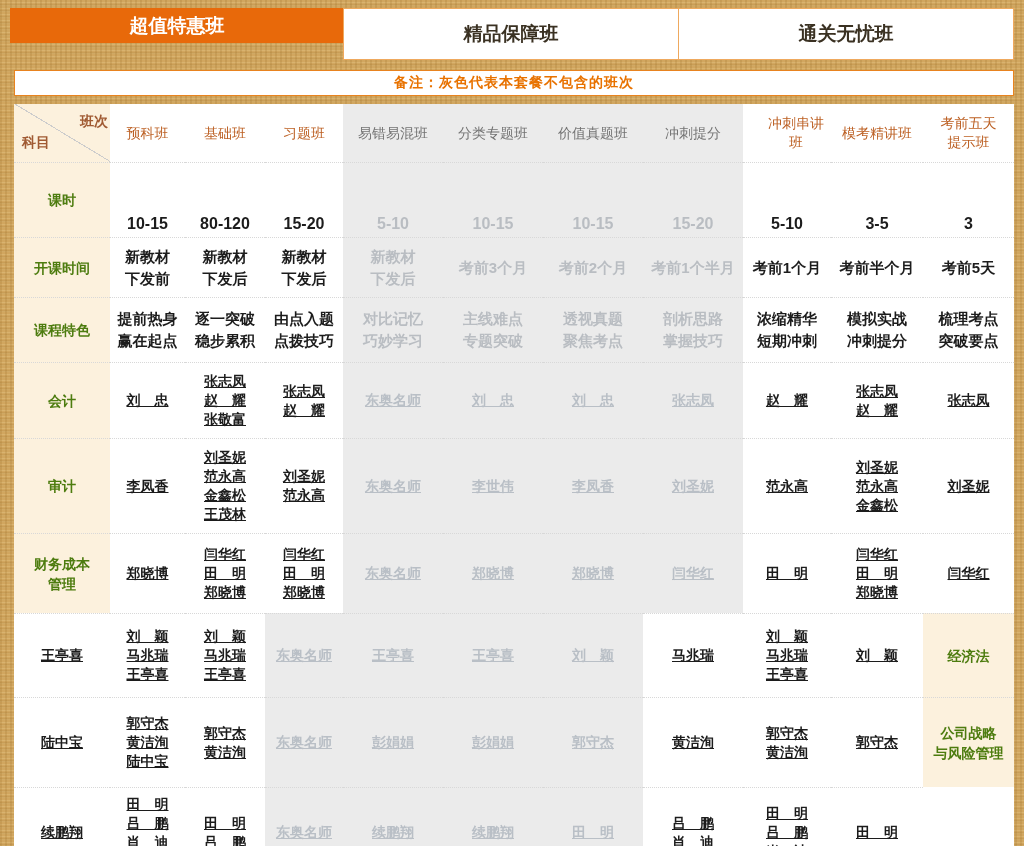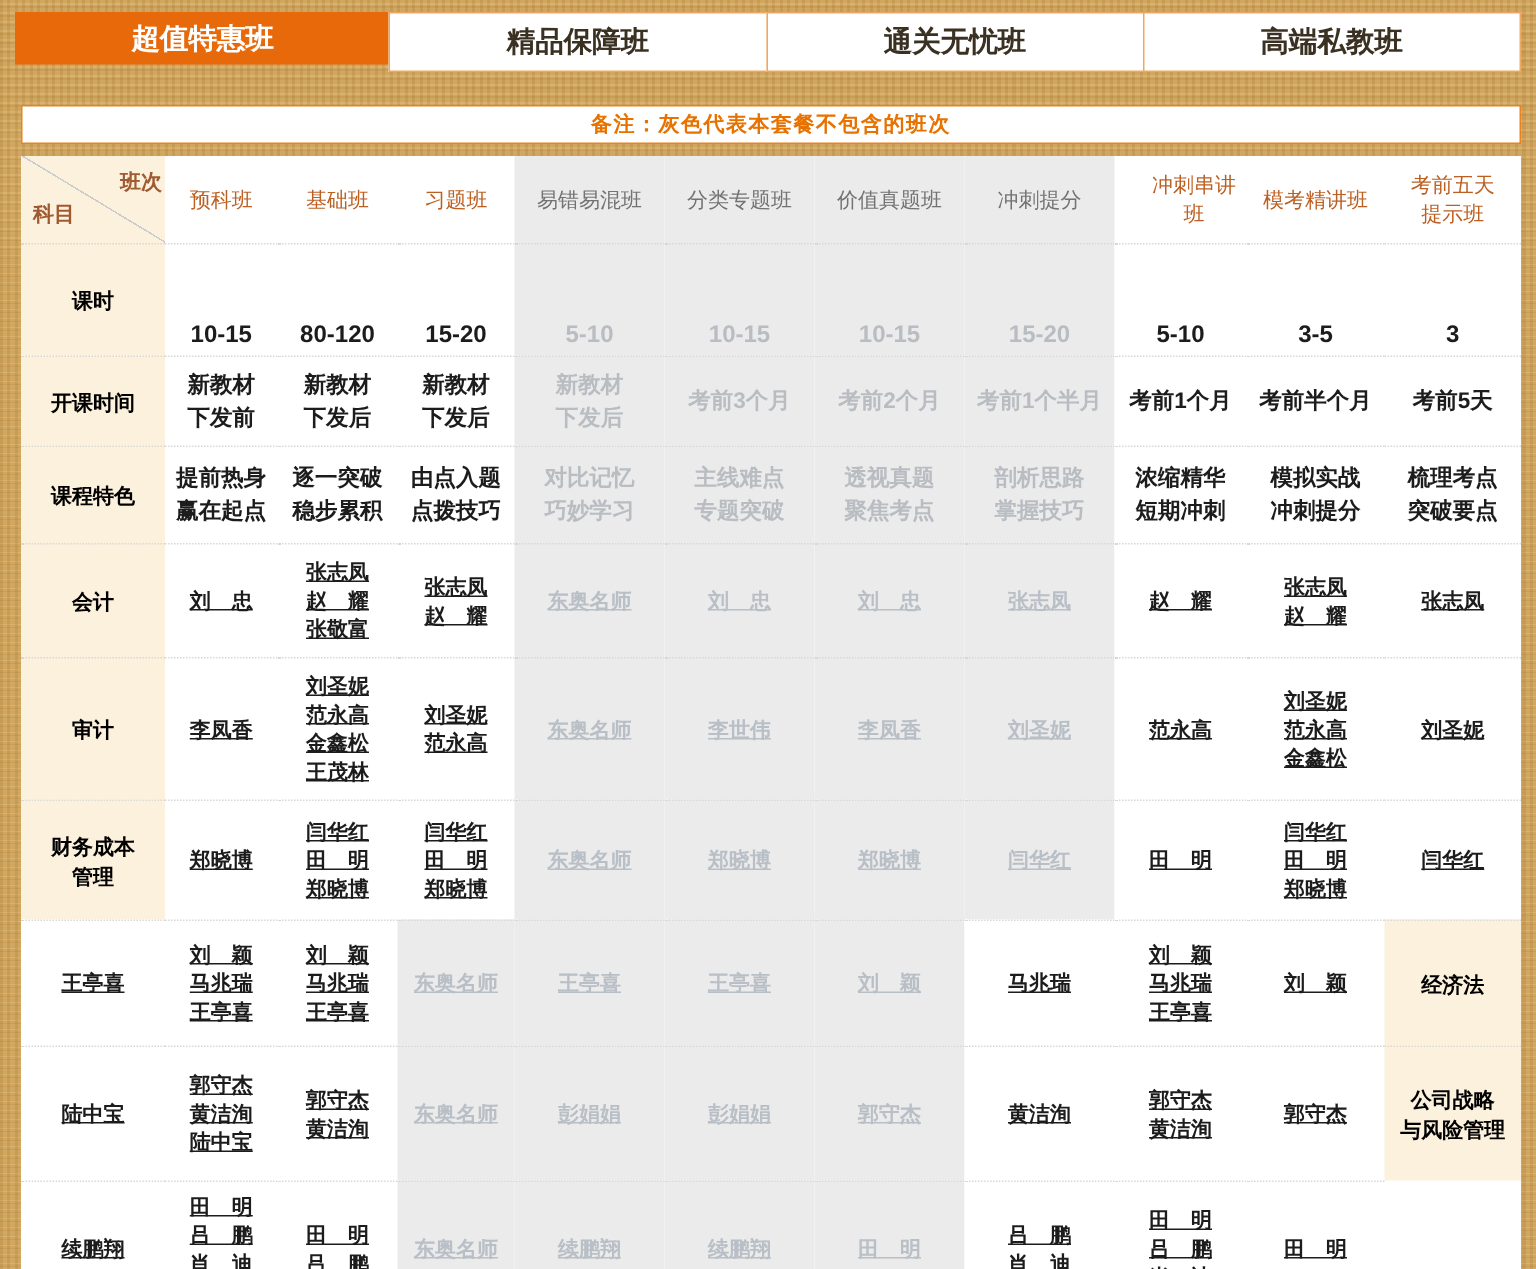--- a/index.html
+++ b/index.html
@@ -6,35 +6,35 @@
   body{
     width:1024px;height:846px;overflow:hidden;
     background-color:#d1a65f;
     background-image:
       repeating-linear-gradient(90deg, rgba(142,96,26,.16) 0 2px, transparent 2px 5px),
       repeating-linear-gradient(0deg, rgba(142,96,26,.12) 0 2px, transparent 2px 6px),
       repeating-linear-gradient(0deg, rgba(255,236,180,.18) 0 1px, transparent 1px 3px);
     font-family:"Liberation Sans","DejaVu Sans",sans-serif;
   }
   .tabbar{display:flex;margin:8px 10px 0 10px;height:47px;align-items:flex-start;}
-  .tab{flex:1;box-sizing:border-box;height:40px;display:flex;align-items:center;justify-content:center;
+  .tab{flex:1;box-sizing:border-box;height:52px;display:flex;align-items:center;justify-content:center;
     background:#fff;border:1px solid #efa95e;font-size:19px;font-weight:bold;color:#3a3122;cursor:pointer;}
   .tab + .tab{margin-left:-1px;}
   .tab.active{height:35px;background:#e8690a;border:none;color:#fff;}
   .note{box-sizing:border-box;margin:15px 0 0 14px;width:1000px;height:26px;background:#fff;
     border:1px solid #e8831f;color:#e87200;font-weight:bold;font-size:14px;
     display:flex;align-items:center;justify-content:center;letter-spacing:1px;}
   #grid{display:grid;grid-template-columns:96px 75px 80px 78px 100px 100px 100px 100px 88px 92px 91px;
     width:1000px;margin:8px 0 0 14px;background:#fff;}
   .cell{box-sizing:border-box;display:flex;flex-direction:column;align-items:center;justify-content:center;
     background:#fff;padding:2px;text-align:center;}
   .bt{border-top:1px dotted #d8d8d8;}
   .labelcol{background:#fcf1dd;}
   .graycol{background:#ebebeb;}
-  .rowlabel{display:block;color:#000000;font-weight:bold;font-size:14px;line-height:20px;}
+  .rowlabel{display:block;color:#4d7c0f;font-weight:bold;font-size:14px;line-height:20px;}
   .colhead{display:inline-block;color:#bc5f22;font-size:14px;line-height:19px;}
   .graycol .colhead{color:#737373;}
   .val{display:block;color:#1c1c1c;font-weight:bold;font-size:15px;line-height:22px;}
   .big .val{font-size:16px;margin-top:48px;}
   .graycol .val{color:#b9bdc2;}
   .name{display:block;color:#1c1c1c;font-weight:bold;font-size:14px;line-height:19px;
     text-decoration:underline;cursor:pointer;}
   .graycol .name{color:#b9bfc6;}
   .corner{position:relative;
     background:linear-gradient(to bottom left, transparent calc(50% - 1px), #cccccc calc(50% - 1px), #cccccc 50%, transparent 50%) #fcf1dd;}
@@ -48,23 +48,20 @@
 <div class="tabbar" id="tabbar">
     <div class="tab active">
       <span>超值特惠班</span>
     </div>
     <div class="tab">
       <span>精品保障班</span>
     </div>
     <div class="tab">
       <span>通关无忧班</span>
     </div>
-    <div class="tab">
-      <span>高端私教班</span>
-    </div>
   </div>
 
 <div class="note">
   <span>备注：灰色代表本套餐不包含的班次</span>
 </div>
 
 <div id="grid">
     <div class="cell labelcol corner" style="min-height: 58px;">
       <span class="tl">班次</span>
       <span class="bl">科目</span>

